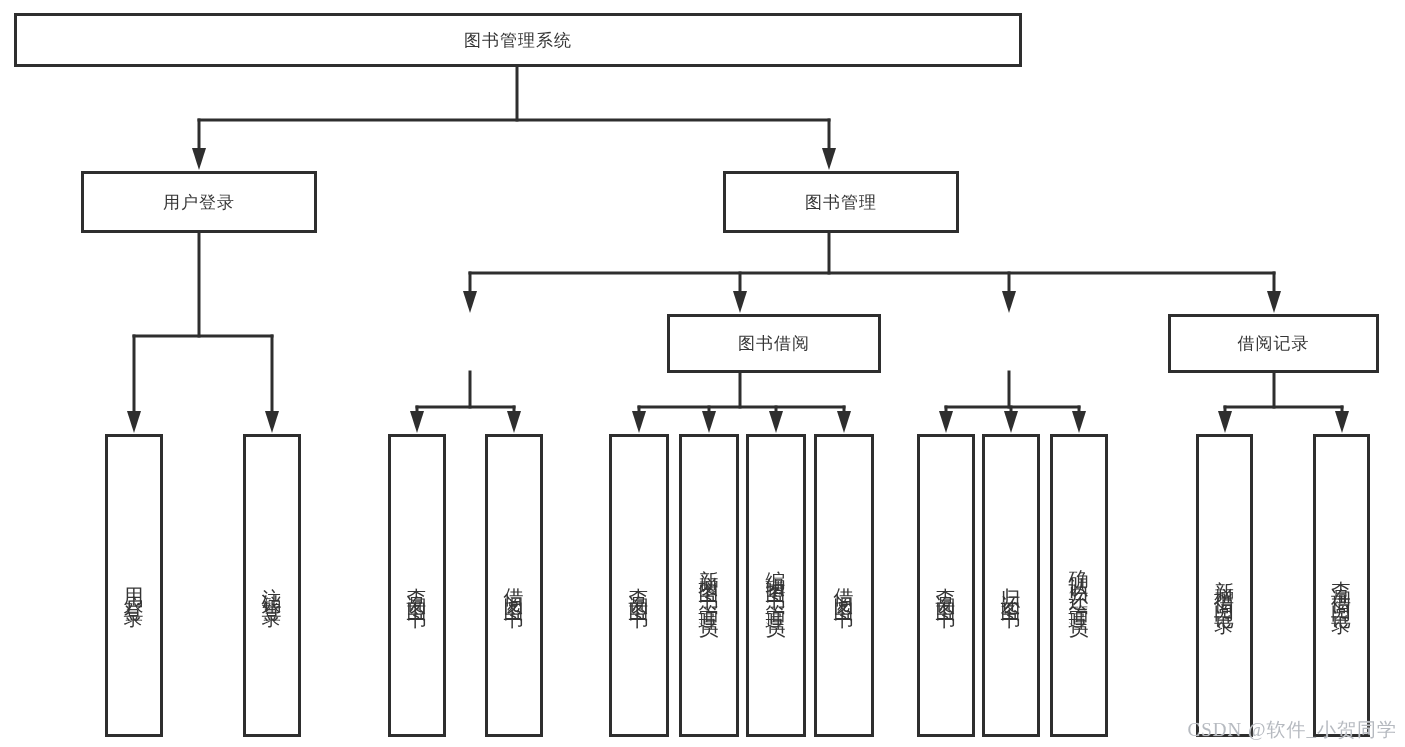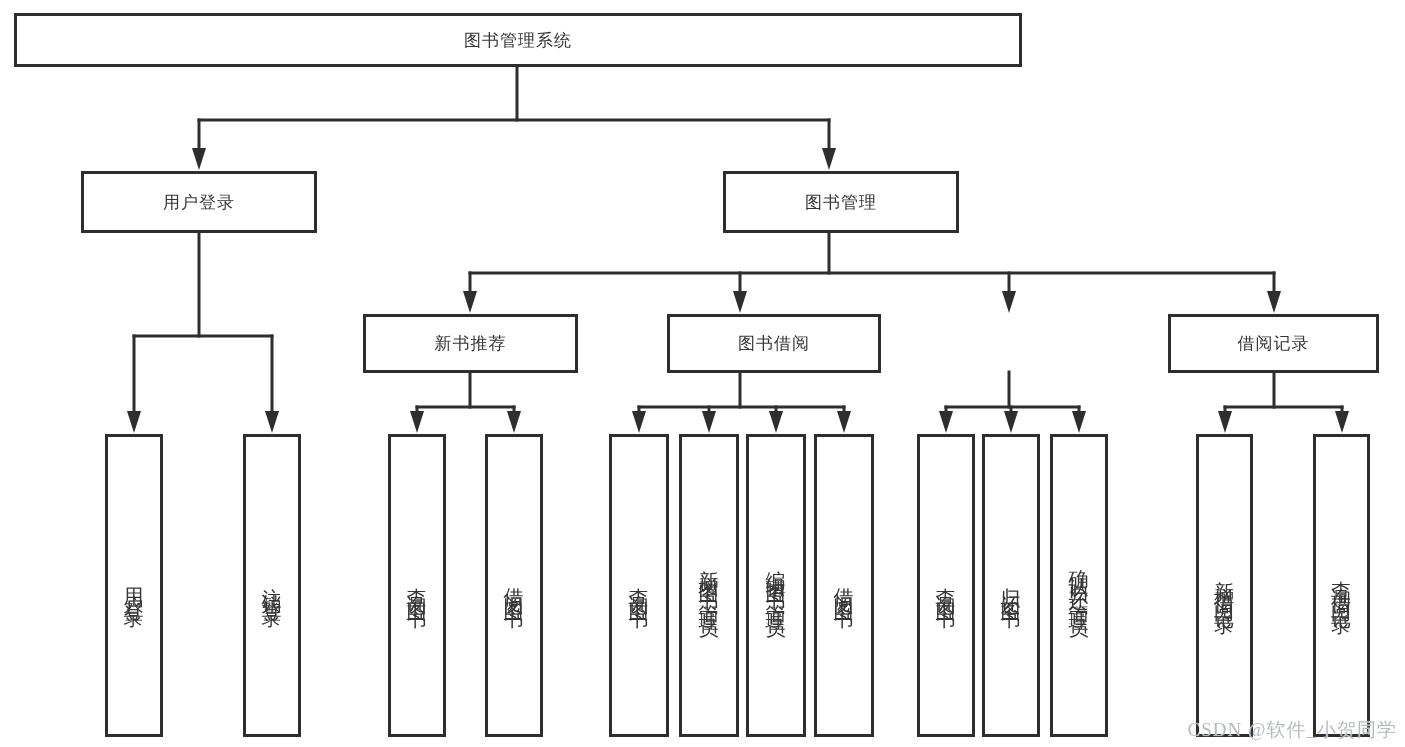--- a/index.html
+++ b/index.html
@@ -139,23 +139,20 @@
     <span>图书管理系统</span>
   </div>
 
   <div class="node" style="left:81px; top:171px; width:236px; height:62px;">
     <span>用户登录</span>
   </div>
   <div class="node" style="left:711px; top:171px; width:236px; height:62px;margin-left:12px;">
     <span>图书管理</span>
   </div>
 
-  <div class="node" style="left:363px; top:314px; width:215px; height:59px;">
-    <span>新书推荐</span>
-  </div>
   <div class="node" style="left:667px; top:314px; width:214px; height:59px;">
     <span>图书借阅</span>
   </div>
   <div class="node" style="left:1168px; top:314px; width:211px; height:59px;">
     <span>借阅记录</span>
   </div>
 
   <div class="leaf" style="left:105px; top:434px; width:58px; height:303px;">
     <span>用户登录</span>
   </div>

